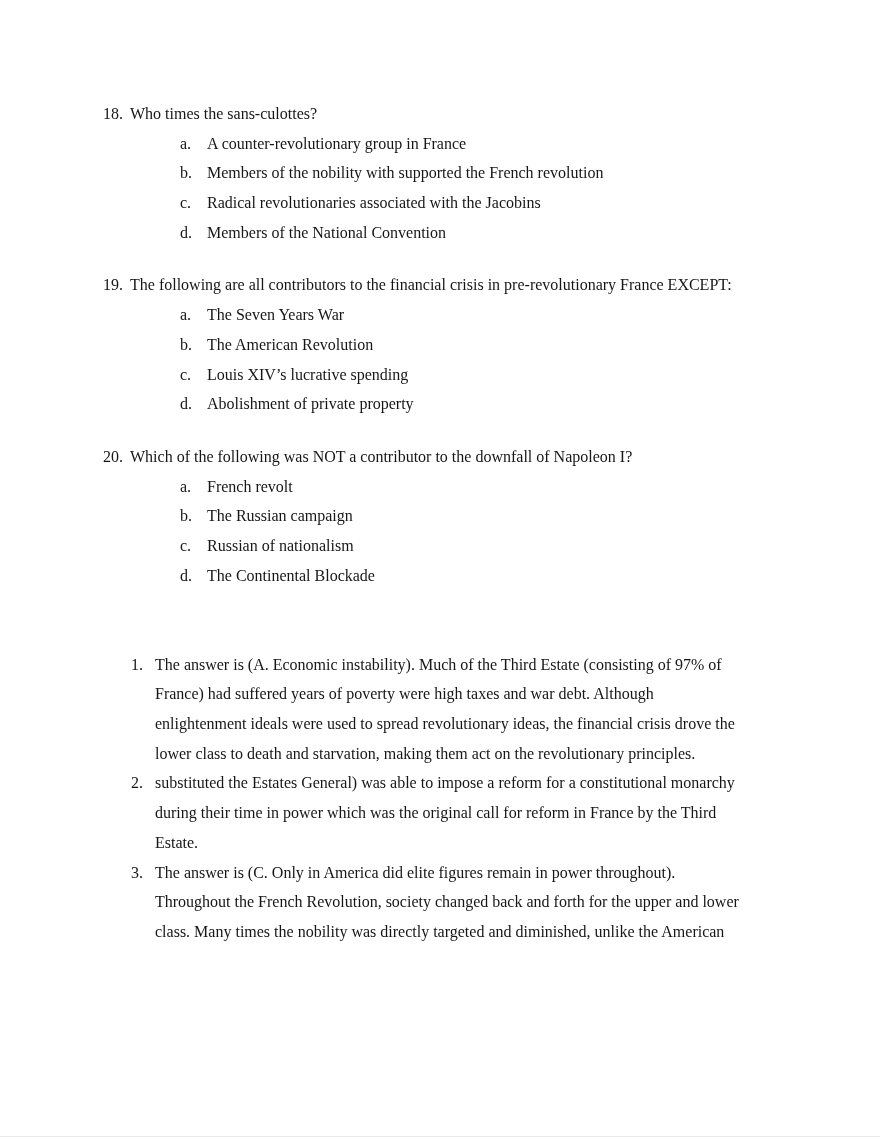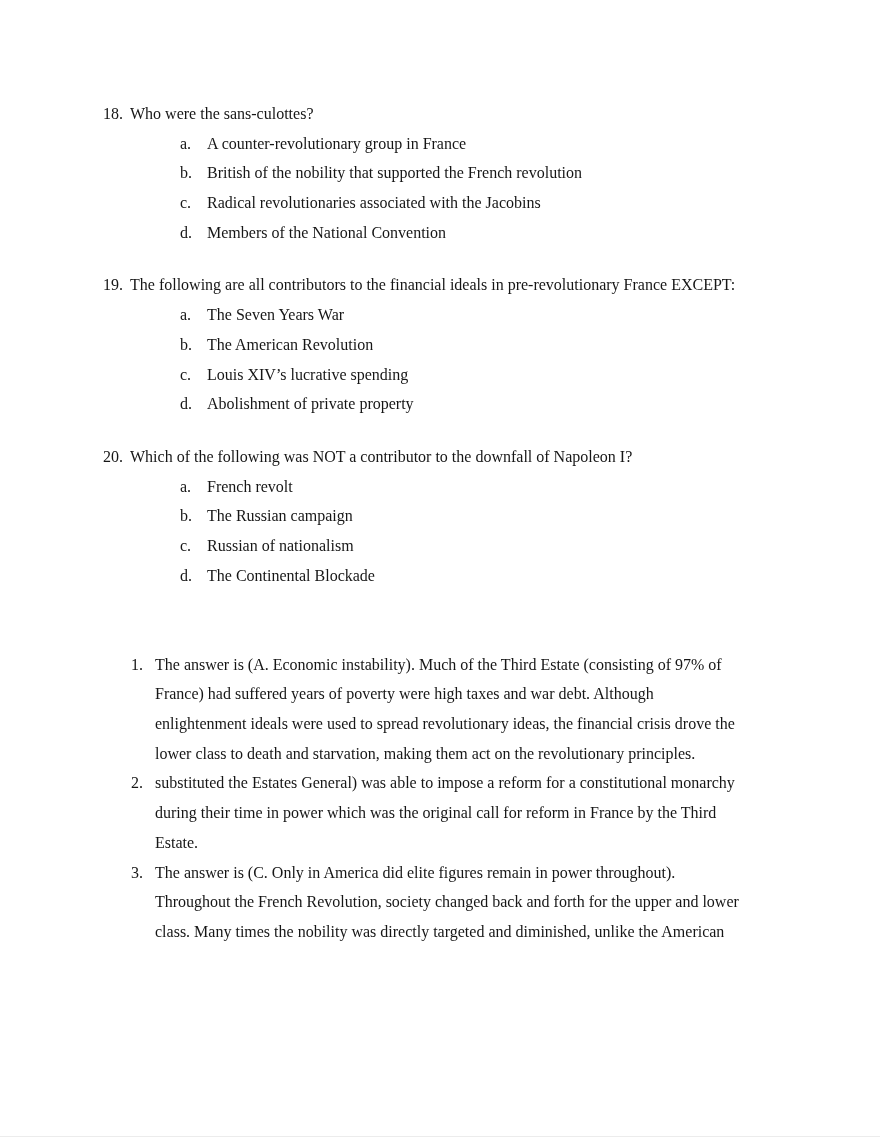--- a/index.html
+++ b/index.html
@@ -60,44 +60,44 @@
 </style>
 </head>
 <body style="color: rgb(22, 22, 22); background: rgb(255, 255, 255);">
 
 <div class="page">
   <div class="content">
 
     <section class="question">
       <div class="line qline">
         <span class="qnum">18.</span>
-        <span>Who were the sans-culottes?</span>
+        <span>Who times the sans-culottes?</span>
       </div>
       <div class="line opt">
         <span class="optletter">a.</span>
         <span>A counter-revolutionary group in France</span>
       </div>
       <div class="line opt">
         <span class="optletter">b.</span>
-        <span>British of the nobility that supported the French revolution</span>
+        <span>Members of the nobility with supported the French revolution</span>
       </div>
       <div class="line opt">
         <span class="optletter">c.</span>
         <span>Radical revolutionaries associated with the Jacobins</span>
       </div>
       <div class="line opt">
         <span class="optletter">d.</span>
         <span>Members of the National Convention</span>
       </div>
     </section>
 
     <section class="question">
       <div class="line qline">
         <span class="qnum">19.</span>
-        <span>The following are all contributors to the financial ideals in pre-revolutionary France EXCEPT:</span>
+        <span>The following are all contributors to the financial crisis in pre-revolutionary France EXCEPT:</span>
       </div>
       <div class="line opt">
         <span class="optletter">a.</span>
         <span>The Seven Years War</span>
       </div>
       <div class="line opt">
         <span class="optletter">b.</span>
         <span>The American Revolution</span>
       </div>
       <div class="line opt">

